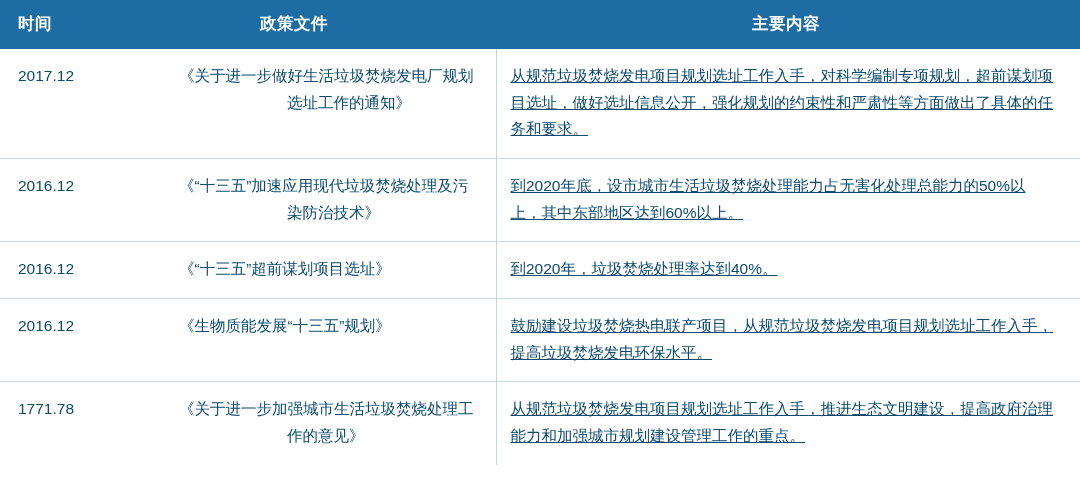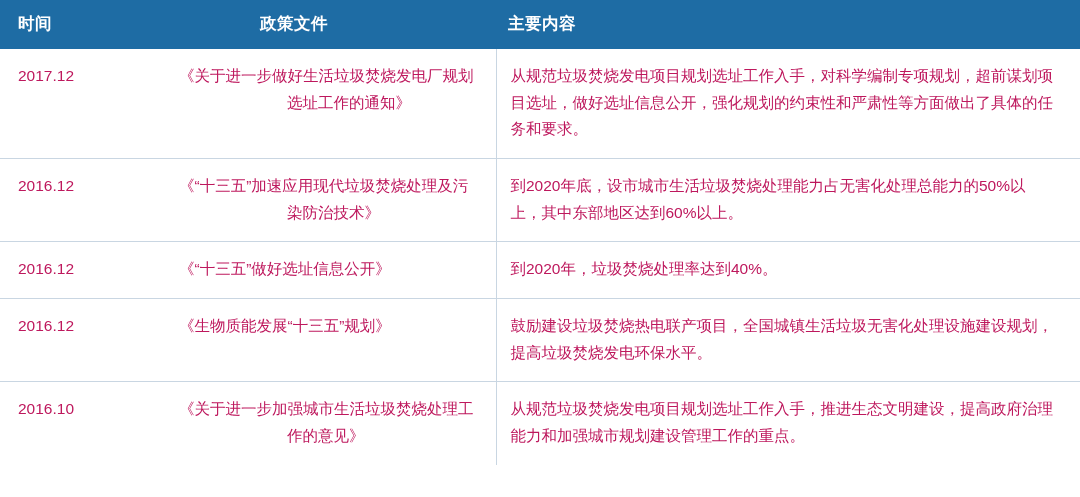--- a/index.html
+++ b/index.html
@@ -34,44 +34,45 @@
     font-size: 16.5px;
     font-weight: bold;
     text-align: left;
     padding: 11px 16px 12px 16px;
     height: 26px;
     vertical-align: middle;
     letter-spacing: 0.5px;
   }
   thead th.th-time { padding-left: 18px; }
   thead th.th-doc  { padding-left: 132px; }
-  thead th.th-main { padding-left: 12px; }
+  thead th.th-main { padding-left: 12px; text-align: center; }
 
   tbody td {
     font-size: 15.5px;
-    color: #be185d;
+    color: #0c4a6e;
     vertical-align: top;
     padding: 14px 14px 15px 14px;
     line-height: 1.72;
     border-bottom: 1px solid #c9d6e2;
     background: #ffffff;
   }
   tbody tr:last-child td {
     border-bottom: none;
   }
   td.cell-time {
     padding-left: 18px;
     white-space: nowrap;
   }
   td.cell-doc {
     padding-left: 14px;
     border-right: 1px solid #c9d6e2;
   }
   td.cell-main {
     padding-right: 26px;
+    text-decoration: underline;
   }
   .doc-inner {
     display: block;
     padding-left: 108px;
     text-indent: -108px;
     margin-left: 37px;
   }
   .bottom-rule {
     width: 1080px;
     height: 2px;
@@ -106,33 +107,33 @@
       <tr>
         <td class="cell-time">2016.12</td>
         <td class="cell-doc">
             <span class="doc-inner">《“十三五”加速应用现代垃圾焚烧处理及污染防治技术》</span>
           </td>
         <td class="cell-main">到2020年底，设市城市生活垃圾焚烧处理能力占无害化处理总能力的50%以上，其中东部地区达到60%以上。</td>
       </tr>
       <tr>
         <td class="cell-time">2016.12</td>
         <td class="cell-doc">
-            <span class="doc-inner">《“十三五”做好选址信息公开》</span>
+            <span class="doc-inner">《“十三五”超前谋划项目选址》</span>
           </td>
         <td class="cell-main">到2020年，垃圾焚烧处理率达到40%。</td>
       </tr>
       <tr>
         <td class="cell-time">2016.12</td>
         <td class="cell-doc">
             <span class="doc-inner">《生物质能发展“十三五”规划》</span>
           </td>
-        <td class="cell-main">鼓励建设垃圾焚烧热电联产项目，全国城镇生活垃圾无害化处理设施建设规划，提高垃圾焚烧发电环保水平。</td>
+        <td class="cell-main">鼓励建设垃圾焚烧热电联产项目，从规范垃圾焚烧发电项目规划选址工作入手，提高垃圾焚烧发电环保水平。</td>
       </tr>
       <tr>
-        <td class="cell-time">2016.10</td>
+        <td class="cell-time">1771.78</td>
         <td class="cell-doc">
             <span class="doc-inner">《关于进一步加强城市生活垃圾焚烧处理工作的意见》</span>
           </td>
         <td class="cell-main">从规范垃圾焚烧发电项目规划选址工作入手，推进生态文明建设，提高政府治理能力和加强城市规划建设管理工作的重点。</td>
       </tr>
     </tbody>
   </table>
   <div class="bottom-rule"></div>
 </div>
 

